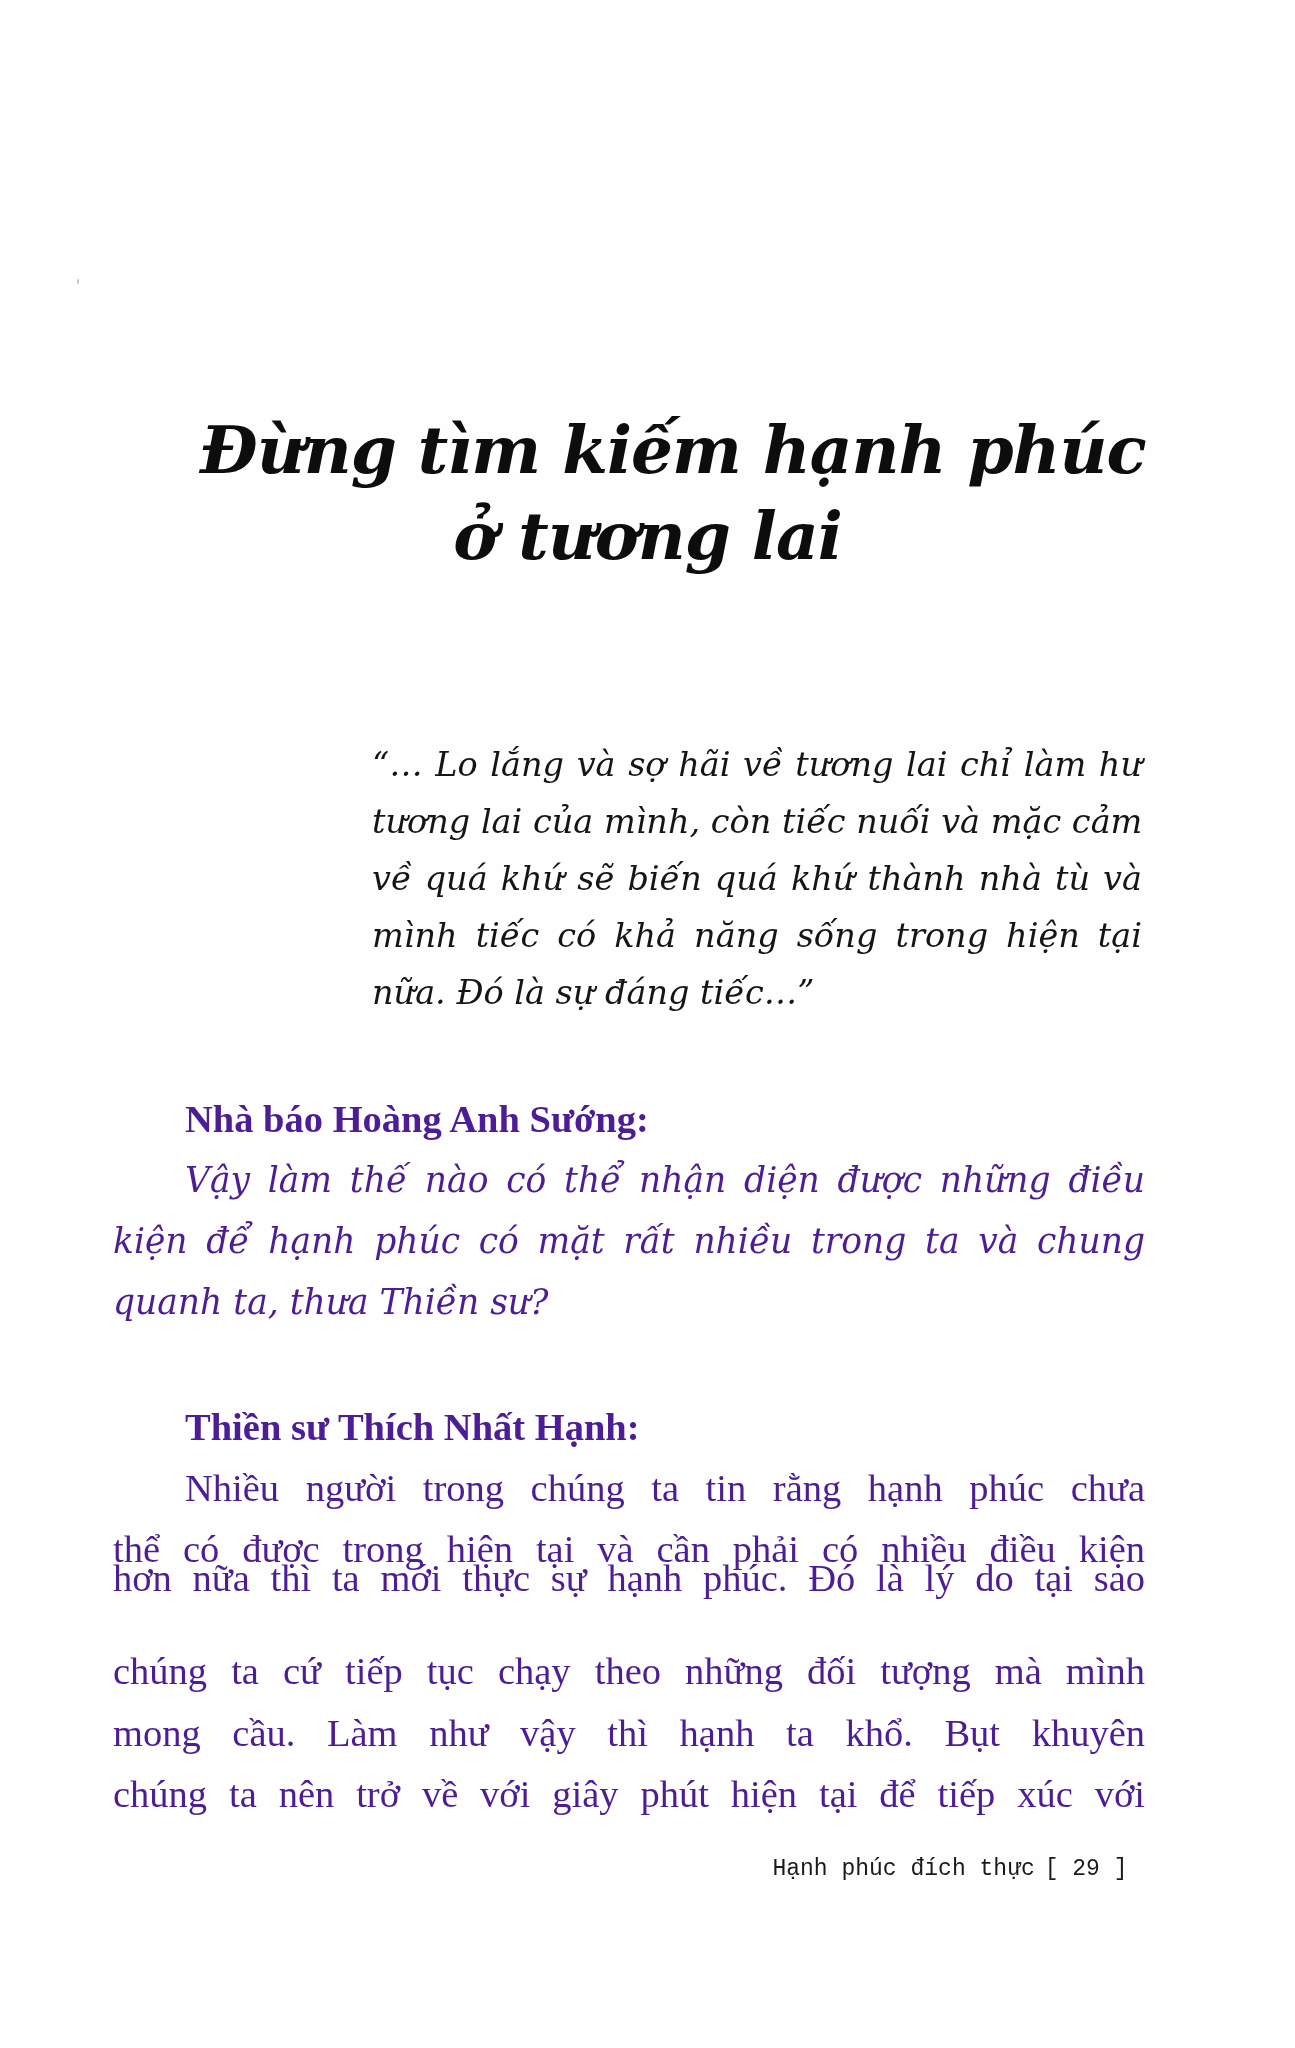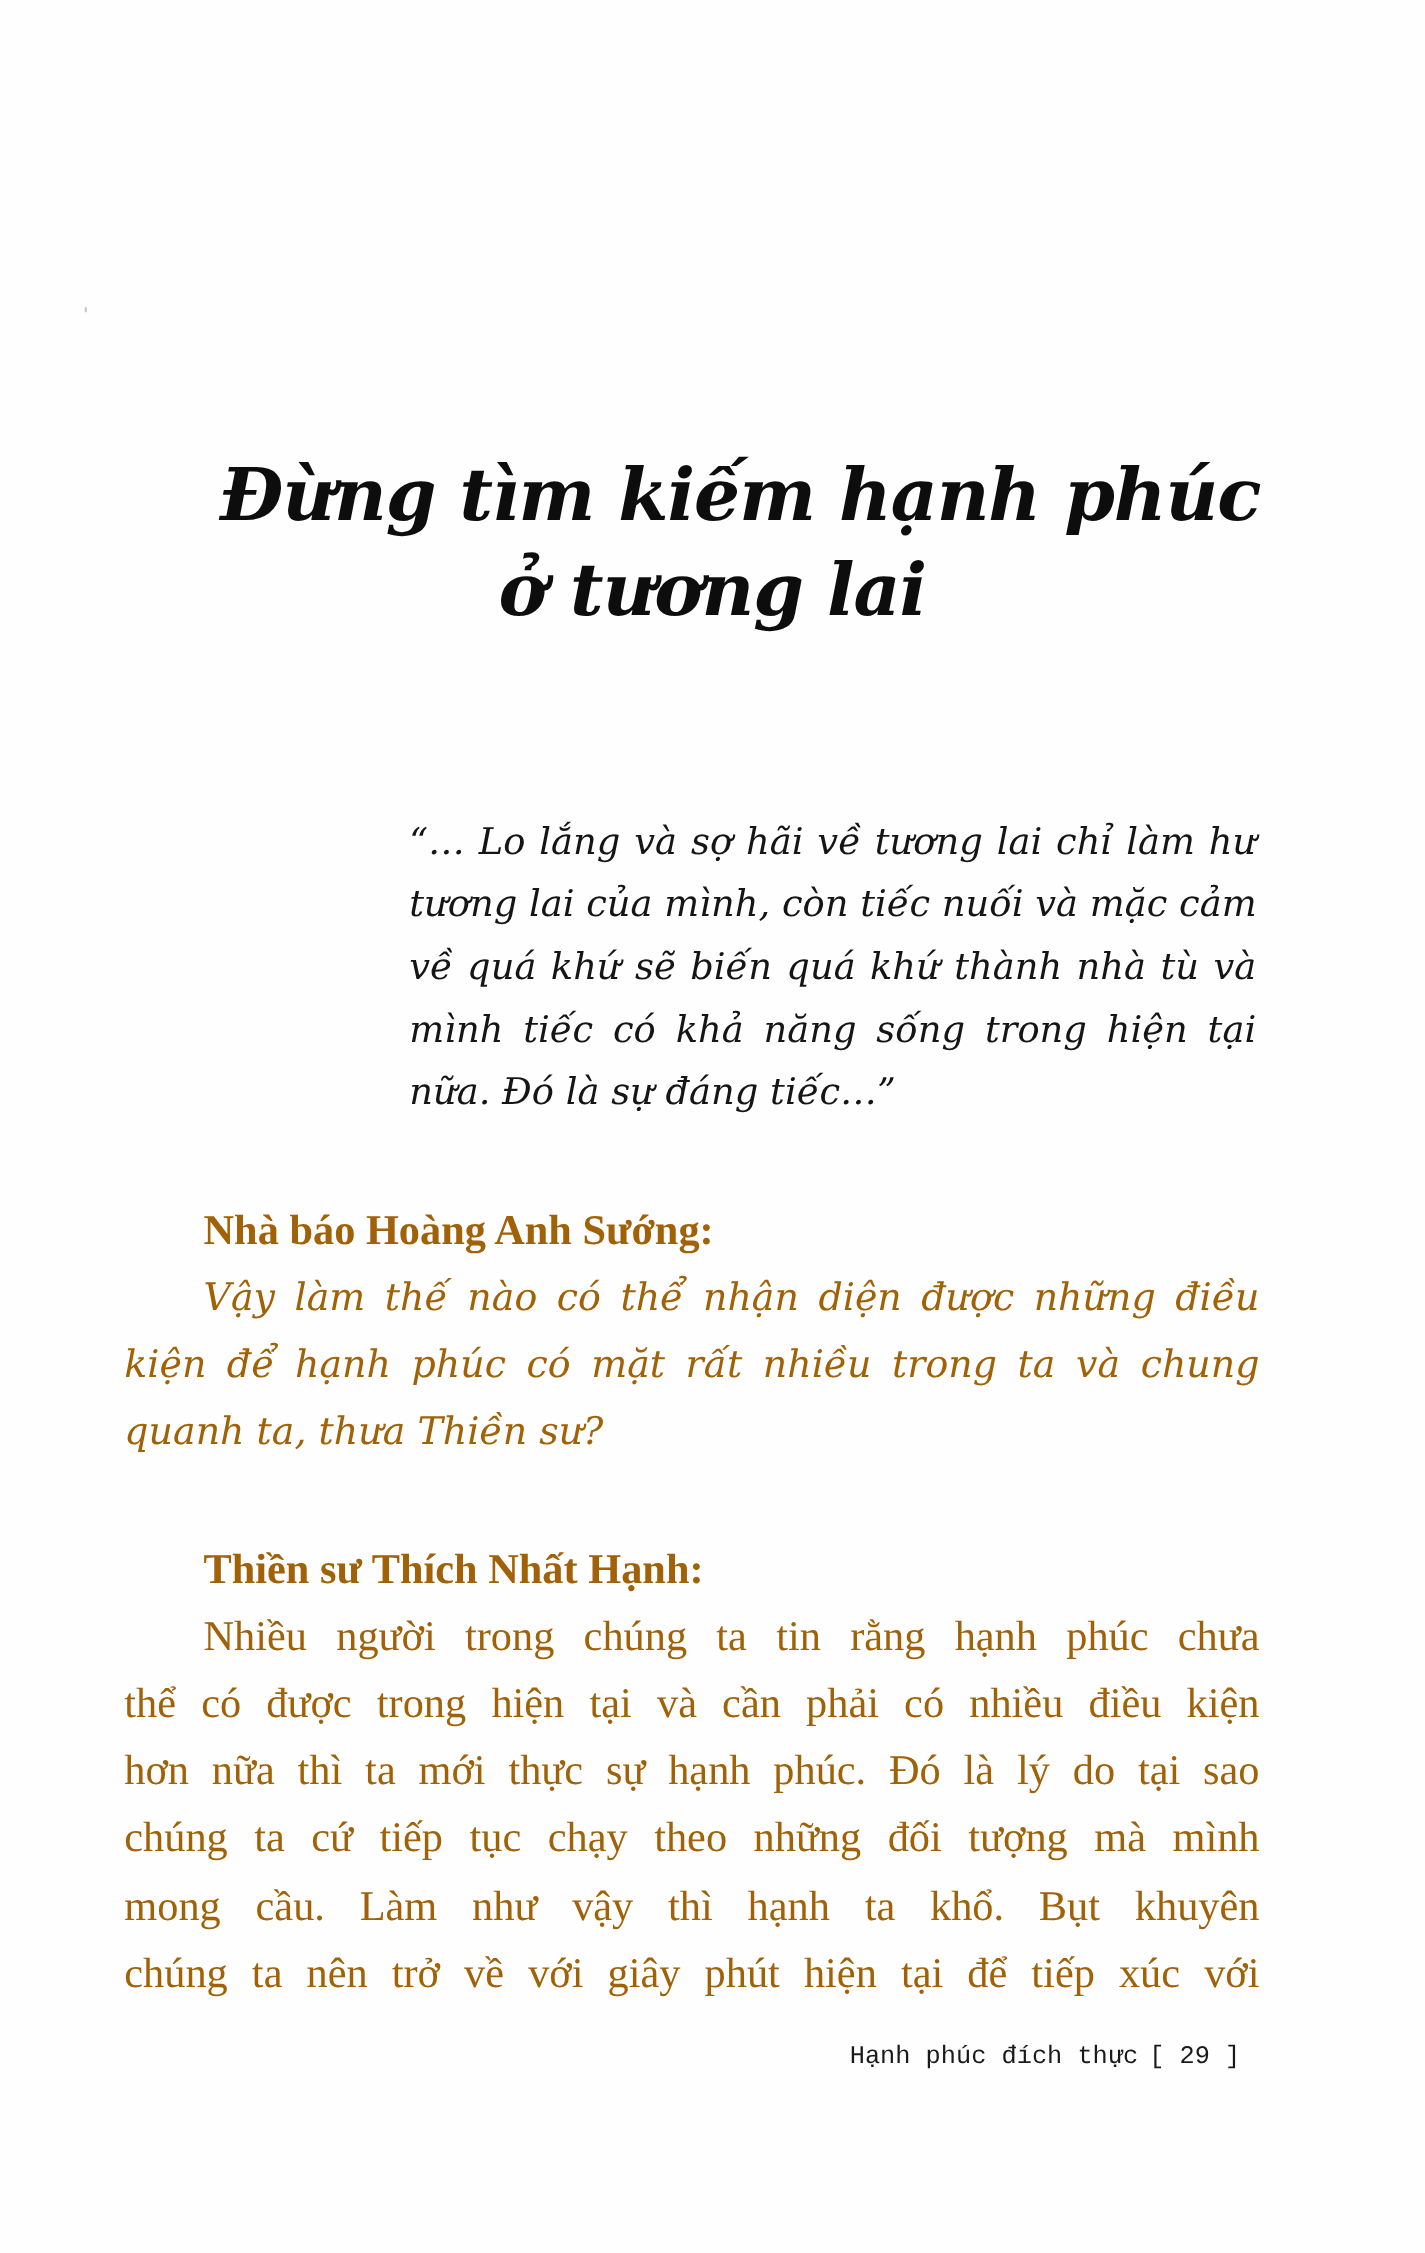--- a/index.html
+++ b/index.html
@@ -63,21 +63,21 @@
     }
     .quote.last { text-align-last: left; }
 
     
     .line {
       position: absolute;
       left: 113px;
       width: 1032px;
       font-family: "Liberation Serif", serif;
       font-size: 38.5px;
-      color: #a16207;
+      color: #4c1d95;
       line-height: 61px;
       text-align: justify;
       text-align-last: justify;
       white-space: nowrap;
     }
     .line.indent { left: 185px; width: 960px; }
     .line.bold { font-weight: bold; text-align-last: left; }
     .line.italic { font-style: italic; font-family: "DejaVu Serif", serif; font-size: 34.5px; }
     .line.lastline { text-align-last: left; }
 
@@ -118,21 +118,21 @@
     <div class="line indent bold" style="top:1089px">Nhà báo Hoàng Anh Sướng:</div>
     <div class="line indent italic" style="top:1150px">Vậy làm thế nào có thể nhận diện được những điều</div>
     <div class="line italic" style="top:1211px">kiện để hạnh phúc có mặt rất nhiều trong ta và chung</div>
     <div class="line italic lastline" style="top:1272px">quanh ta, thưa Thiền sư?</div>
   </div>
 
   <div>
     <div class="line indent bold" style="top:1397px">Thiền sư Thích Nhất Hạnh:</div>
     <div class="line indent" style="top:1458px">Nhiều người trong chúng ta tin rằng hạnh phúc chưa</div>
     <div class="line" style="top:1519px">thể có được trong hiện tại và cần phải có nhiều điều kiện</div>
-    <div class="line" style="top:1580px">hơn nữa thì ta mới thực sự hạnh phúc. Đó là lý do tại sao</div>
+    <div class="line" style="top:1548px">hơn nữa thì ta mới thực sự hạnh phúc. Đó là lý do tại sao</div>
     <div class="line" style="top:1641px">chúng ta cứ tiếp tục chạy theo những đối tượng mà mình</div>
     <div class="line" style="top:1703px">mong cầu. Làm như vậy thì hạnh ta khổ. Bụt khuyên</div>
     <div class="line" style="top:1764px">chúng ta nên trở về với giây phút hiện tại để tiếp xúc với</div>
   </div>
 
   <div class="footer">
     <span>Hạnh phúc đích thực</span><span class="pn">[ 29 ]</span>
   </div>
 
 </div>

